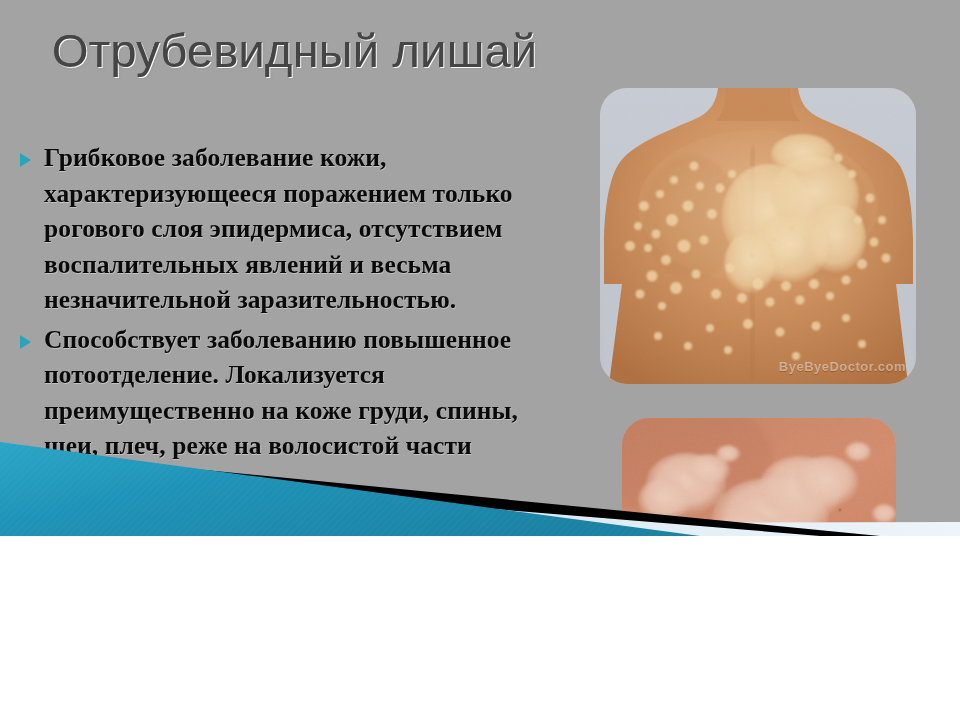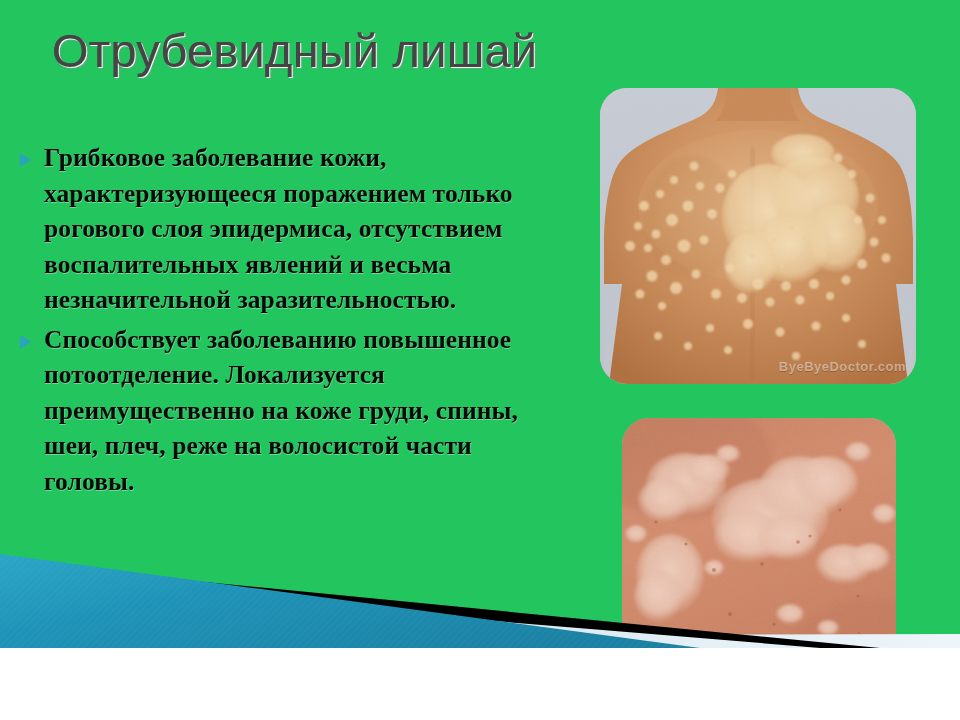--- a/index.html
+++ b/index.html
@@ -4,23 +4,23 @@
 <title>Отрубевидный лишай</title>
 <style>
   html, body {
     margin: 0;
     padding: 0;
     background: #ffffff;
   }
   #slide {
     position: relative;
     width: 960px;
-    height: 648px;
+    height: 536px;
     overflow: hidden;
-    background: #22c55e;
+    background: #a3a3a3;
     font-family: "Liberation Serif", "DejaVu Serif", serif;
   }
 
   
   #slide-title {
     position: absolute;
     left: 52px;
     top: 18px;
     width: 600px;
     height: 68px;

